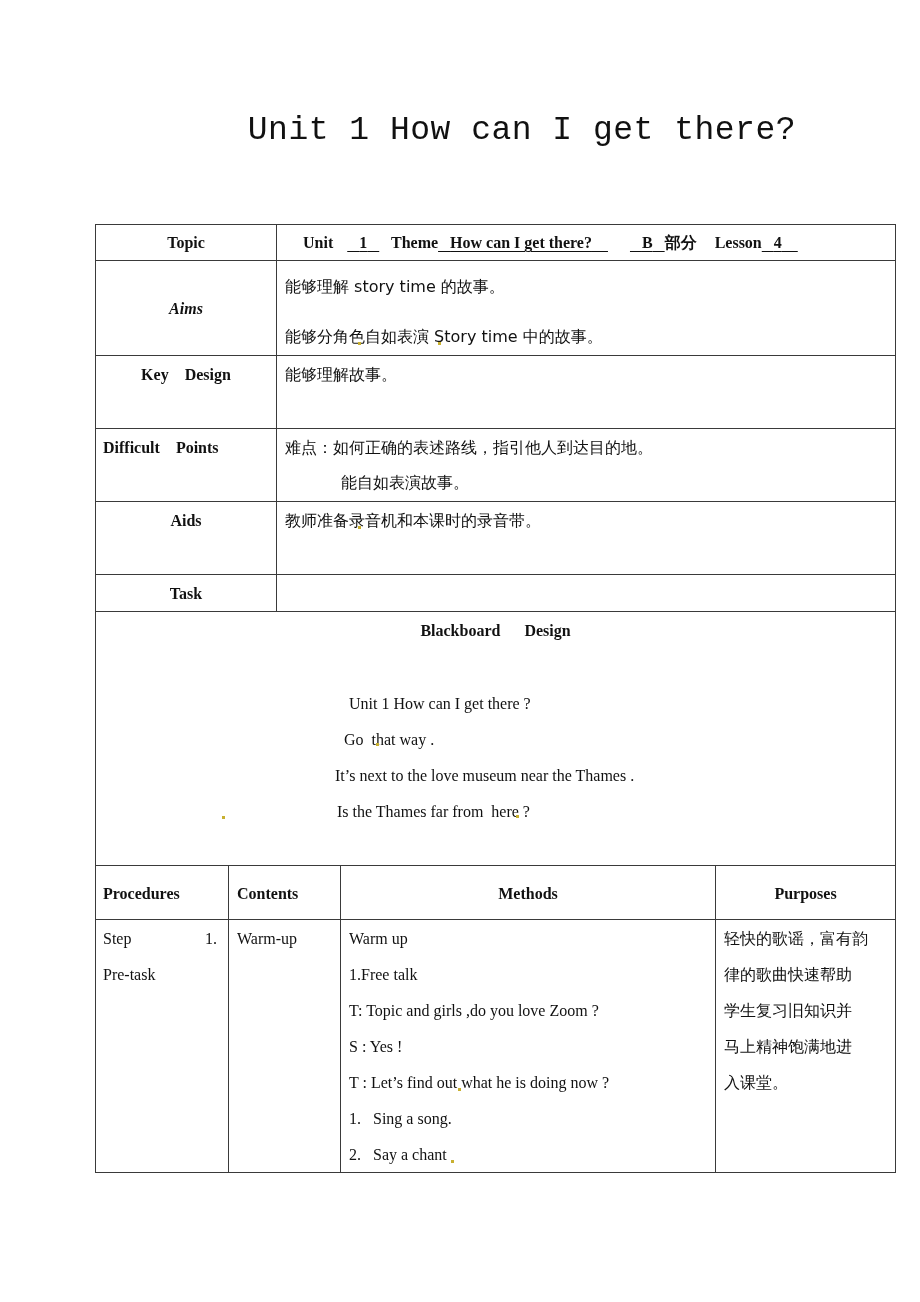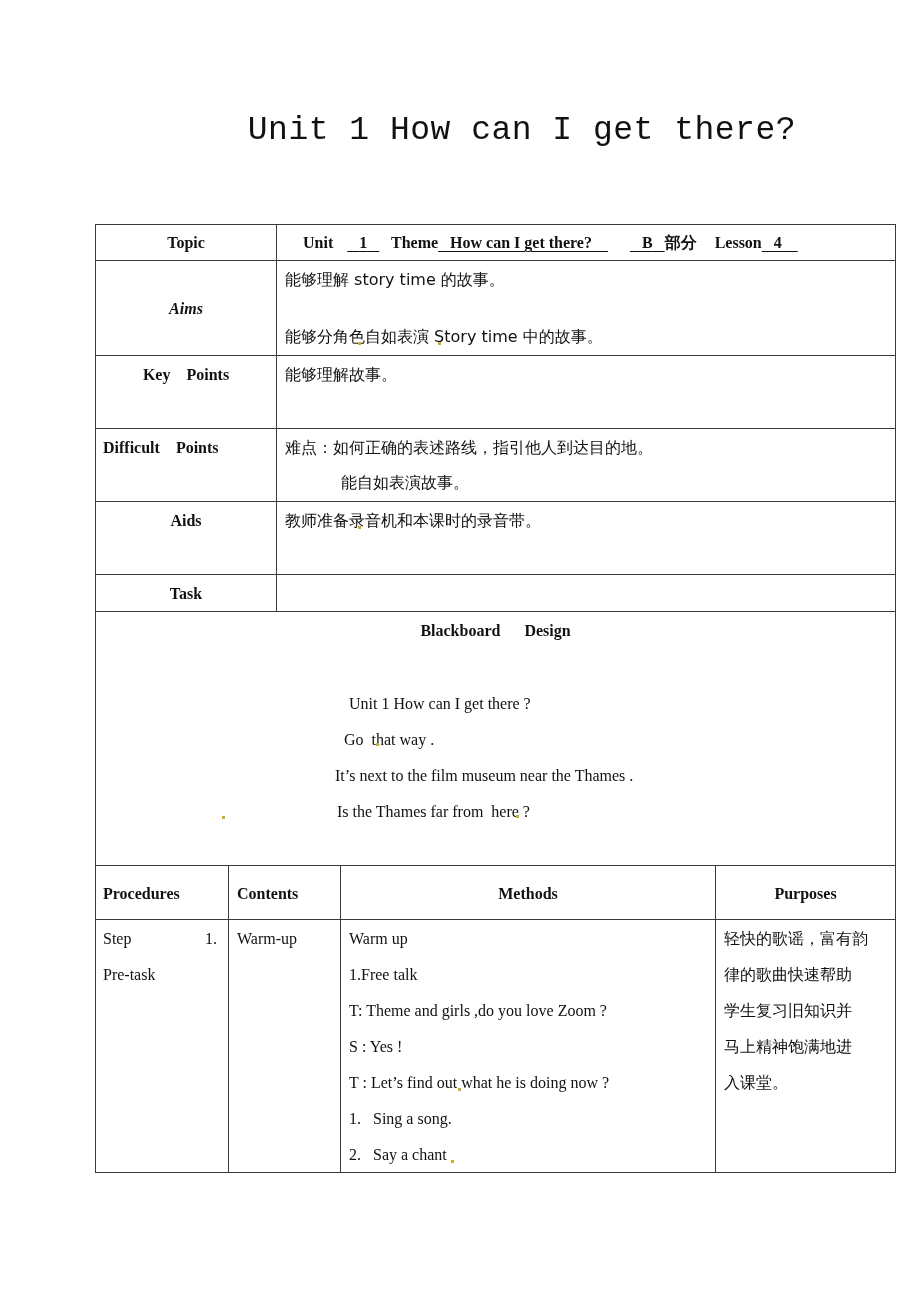--- a/index.html
+++ b/index.html
@@ -55,62 +55,62 @@
   <span class="u">&nbsp;&nbsp;&nbsp;<span>1</span>&nbsp;&nbsp;&nbsp;</span>
   <span class="gap" style="width:4px"></span>
   <span>Theme</span><span class="u">&nbsp;&nbsp;&nbsp;<span>How can I get there?</span>&nbsp;&nbsp;&nbsp;&nbsp;</span>
   <span class="gap" style="width:14px"></span>
   <span class="u">&nbsp;&nbsp;&nbsp;<span>B</span>&nbsp;&nbsp;&nbsp;</span><span class="cn">部分</span>
   <span class="gap" style="width:10px"></span>
   <span>Lesson</span><span class="u">&nbsp;&nbsp;&nbsp;<span>4</span>&nbsp;&nbsp;&nbsp;&nbsp;</span>
 </div>
 
 <div class="cell bold center" style="left:96px; top:300px; width:180px;font-style:italic;">Aims</div>
-<div class="cell cn" style="left:285px; top:271px;">能够理解 story time  的故事。</div>
+<div class="cell cn" style="left:285px; top:278px;">能够理解 story time  的故事。</div>
 <div class="cell cn" style="left:285px; top:328px;">能够分角色自如表演 Story time  中的故事。</div>
 <div class="mark" style="left:358px; top:342px;"></div>
 <div class="mark" style="left:438px; top:342px;"></div>
 
-<div class="cell bold center" style="left:96px; top:366px; width:180px; white-space:pre;">Key    Points</div>
+<div class="cell bold center" style="left:96px; top:366px; width:180px; white-space:pre;">Key    Design</div>
 <div class="cell cn" style="left:285px; top:366px;">能够理解故事。</div>
 
 <div class="cell bold" style="left:103px; top:439px; white-space:pre;">Difficult    Points</div>
 <div class="cell cn" style="left:285px; top:439px;">难点：如何正确的表述路线，指引他人到达目的地。</div>
 <div class="cell cn" style="left:341px; top:474px;">能自如表演故事。</div>
 
 <div class="cell bold center" style="left:96px; top:512px; width:180px;">Aids</div>
 <div class="cell cn" style="left:285px; top:512px;">教师准备录音机和本课时的录音带。</div>
 <div class="mark" style="left:358px; top:526px;"></div>
 
 <div class="cell bold center" style="left:96px; top:585px; width:180px;">Task</div>
 <div class="cell" style="left:285px; top:585px;"></div>
 
 <div class="cell bold center" style="left:96px; top:622px; width:799px; white-space:pre;">Blackboard      Design</div>
 <div class="cell" style="left:326px; top:695px; white-space:pre;margin-left:23px;">Unit 1 How can I get there ?</div>
 <div class="cell" style="left:344px; top:731px; white-space:pre;">Go  that way .</div>
-<div class="cell" style="left:335px; top:767px; white-space:pre;">It’s next to the film museum near the Thames .</div>
+<div class="cell" style="left:335px; top:767px; white-space:pre;">It’s next to the love museum near the Thames .</div>
 <div class="cell" style="left:337px; top:803px; white-space:pre;">Is the Thames far from  here ?</div>
 <div class="mark" style="left:376px; top:743px;"></div>
 <div class="mark" style="left:516px; top:815px;"></div>
 <div class="mark" style="left:222px; top:816px;"></div>
 
 <div class="cell bold" style="left:103px; top:885px;">Procedures</div>
 <div class="cell bold" style="left:237px; top:885px;">Contents</div>
 <div class="cell bold center" style="left:341px; top:885px; width:374px;">Methods</div>
 <div class="cell bold center" style="left:716px; top:885px; width:179px;">Purposes</div>
 
 <div class="cell" style="left:103px; top:930px;">Step</div>
 <div class="cell" style="left:205px; top:930px;">1.</div>
 <div class="cell" style="left:103px; top:966px;">Pre-task</div>
 
 <div class="cell" style="left:237px; top:930px;">Warm-up</div>
 
 <div class="cell" style="left:349px; top:930px; white-space:pre;">Warm up</div>
 <div class="cell" style="left:349px; top:966px; white-space:pre;">1.Free talk</div>
-<div class="cell" style="left:349px; top:1002px; white-space:pre;">T: Theme and girls ,do you love Zoom ?</div>
+<div class="cell" style="left:349px; top:1002px; white-space:pre;">T: Topic and girls ,do you love Zoom ?</div>
 <div class="cell" style="left:349px; top:1038px; white-space:pre;">S : Yes !</div>
 <div class="cell" style="left:349px; top:1074px; white-space:pre;">T : Let’s find out what he is doing now ?</div>
 <div class="cell" style="left:349px; top:1110px; white-space:pre;">1.   Sing a song.</div>
 <div class="cell" style="left:349px; top:1146px; white-space:pre;text-align:center;">2.   Say a chant</div>
 <div class="mark" style="left:458px; top:1088px;"></div>
 <div class="mark" style="left:451px; top:1160px;"></div>
 
 <div class="cell cn" style="left:724px; top:930px;">轻快的歌谣，富有韵</div>
 <div class="cell cn" style="left:724px; top:966px;">律的歌曲快速帮助</div>
 <div class="cell cn" style="left:724px; top:1002px;">学生复习旧知识并</div>

